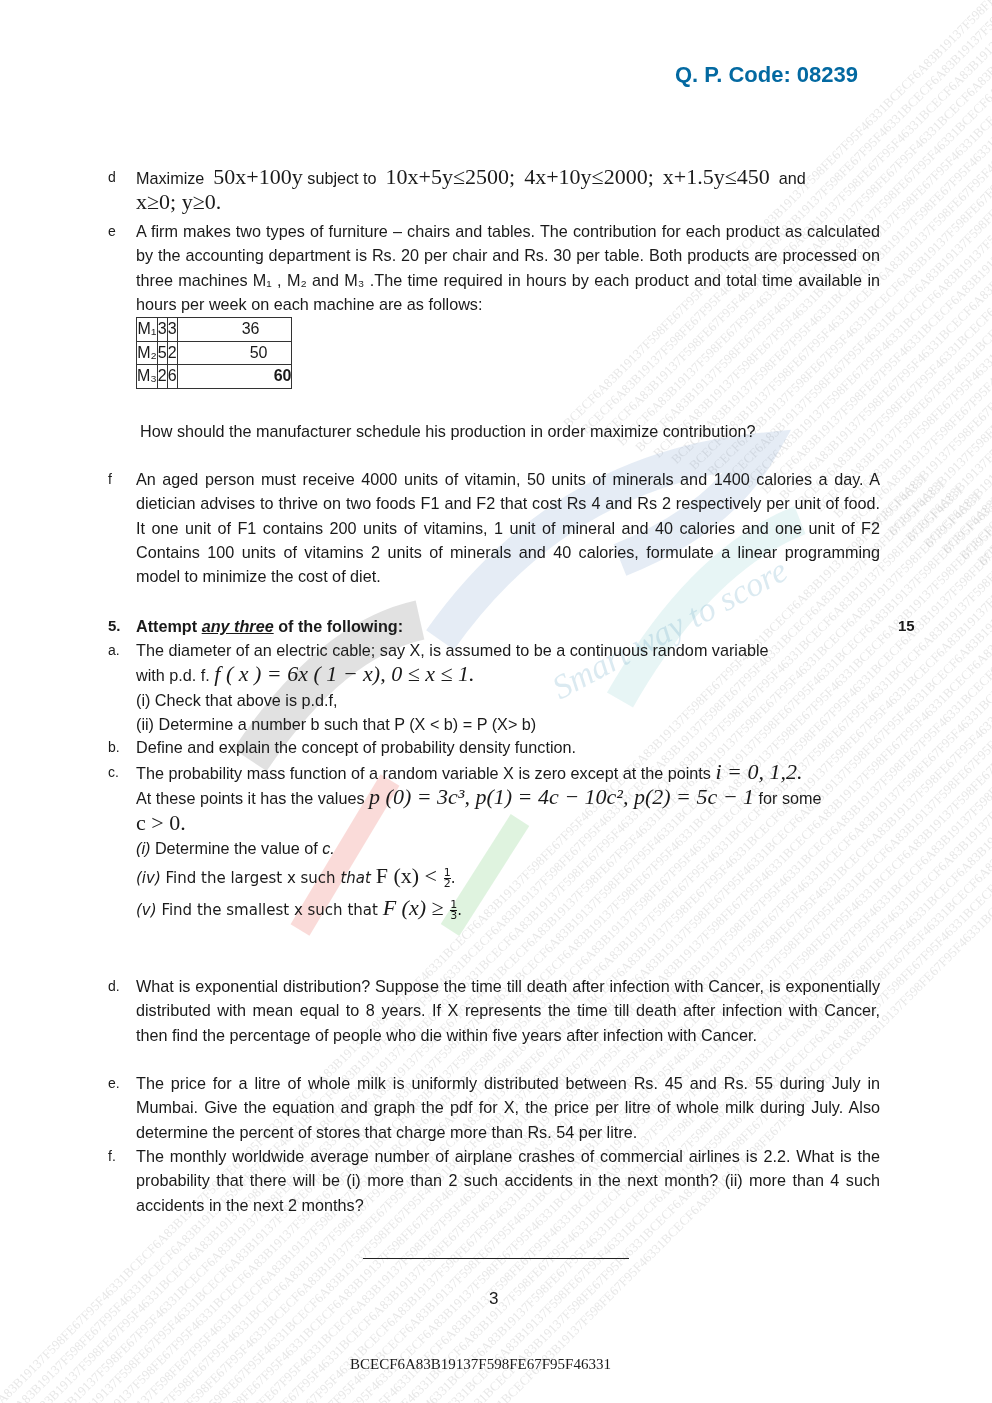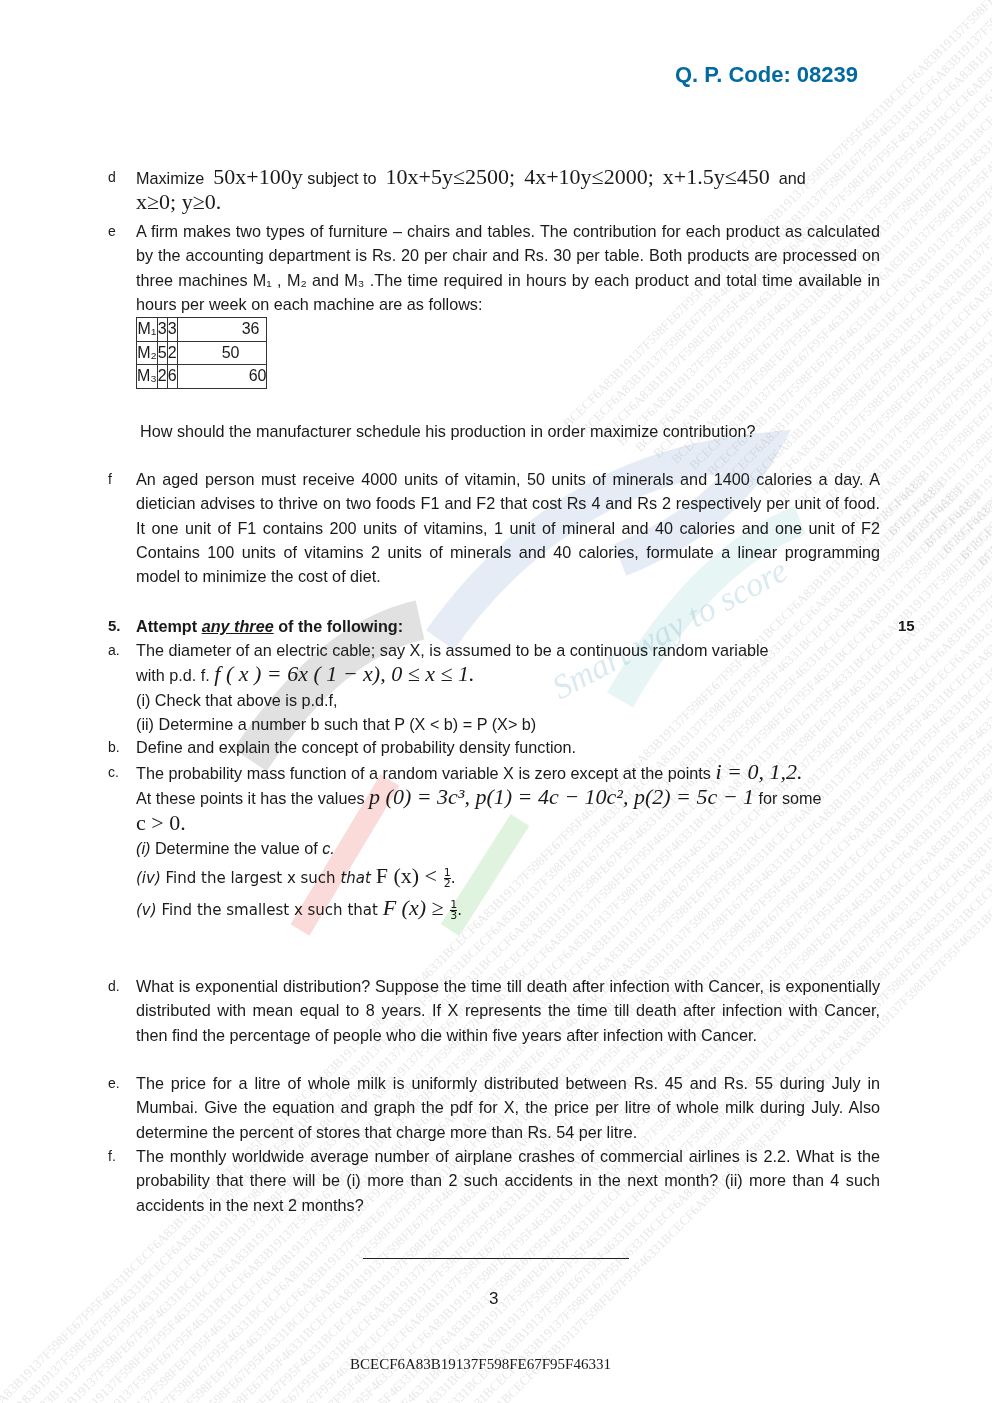--- a/index.html
+++ b/index.html
@@ -125,27 +125,27 @@
   <tr>
     <td>M₁</td>
     <td>3</td>
     <td>3</td>
     <td style="text-align:left;padding-left:64px;">36</td>
   </tr>
   <tr>
     <td>M₂</td>
     <td>5</td>
     <td>2</td>
-    <td style="text-align:left;padding-left:44px;">50</td>
+    <td style="text-align:left;padding-left:72px;">50</td>
   </tr>
   <tr>
     <td>M₃</td>
     <td>2</td>
     <td>6</td>
-    <td style="text-align:left;padding-left:71px;">60</td>
+    <td style="text-align:left;padding-left:96px;font-weight:bold;">60</td>
   </tr>
 </tbody>
   </table>
 
 <div class="block" style="top:419px;left:140px;width:760px;">
   <div>How should the manufacturer schedule his production in order maximize contribution?</div>
 </div>
 
 <div class="block" style="top:467px;">
   <span class="label" style="top:0;">f</span>

